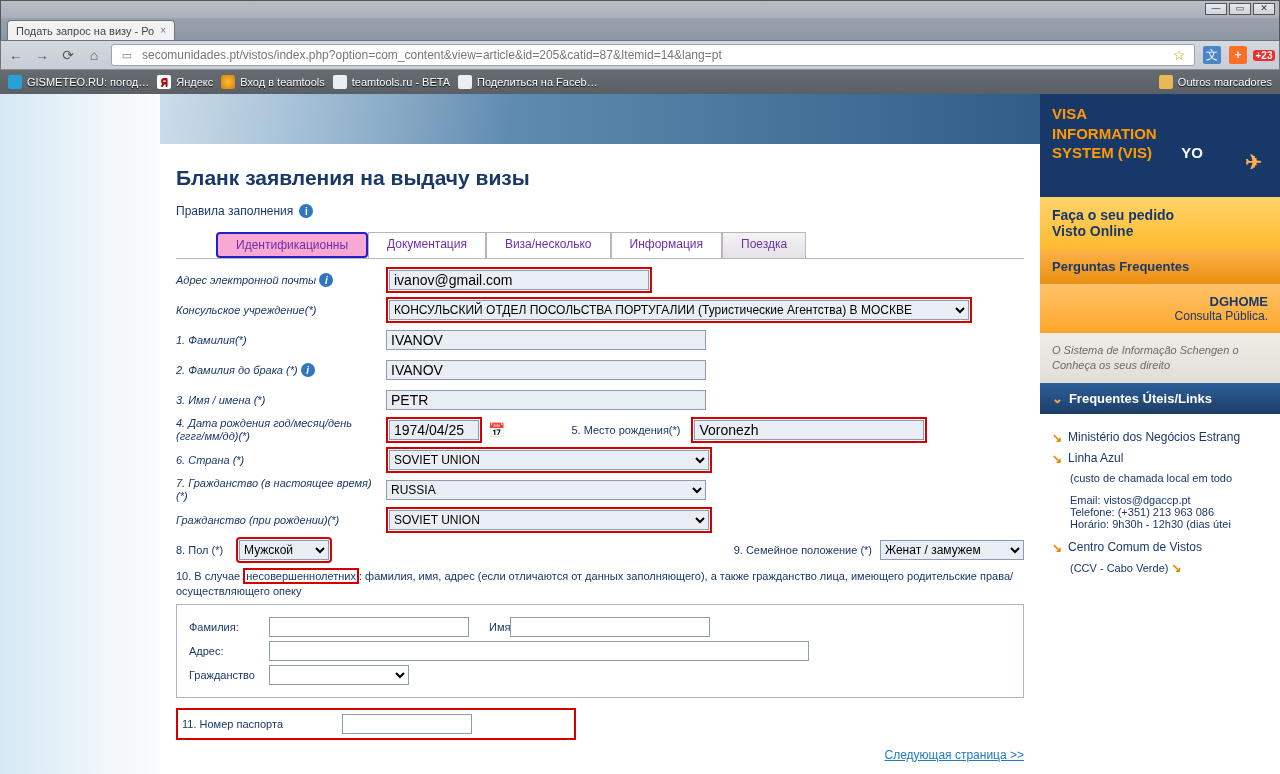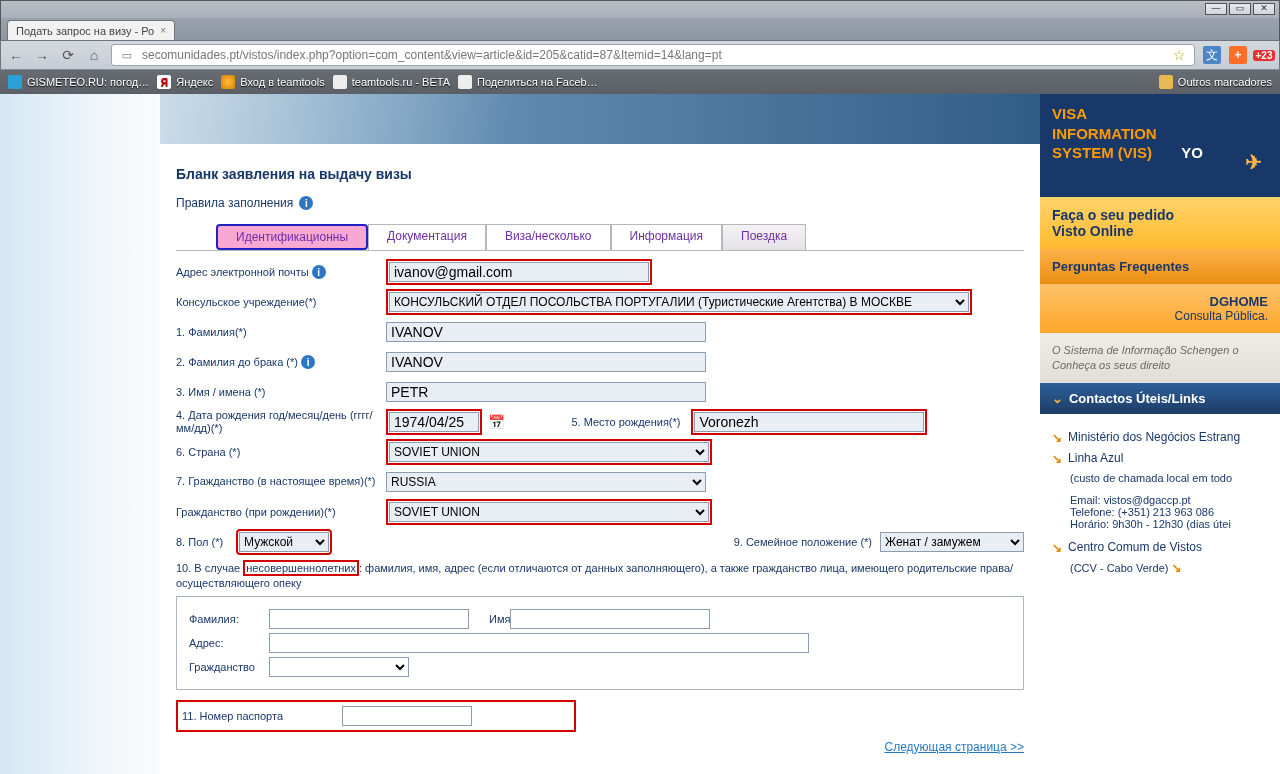--- a/index.html
+++ b/index.html
@@ -26,32 +26,32 @@
   .bm-right { margin-left:auto;}
   
   
   .page-wrap { display:flex; }
   .content { margin-left:160px; width:880px; padding-top:0;}
   .banner { height:50px; background:linear-gradient(to right,#3c7db3,#2a4c6b); position:relative; overflow:hidden;}
   .banner::before { content:""; position:absolute; inset:0; background:
      linear-gradient(100deg, rgba(255,255,255,.6) 0%, rgba(255,255,255,0) 40%),
      linear-gradient(to right, #7fa9c9, #305d88); }
   .main-col { background:#fff; padding:12px 16px 30px 16px;}
-  h1.page-title { color:#19386a; font-size:14px; font-weight:bold; margin:10px 0 14px 0;}
+  h1.page-title { color:#19386a; font-size:21px; font-weight:bold; margin:10px 0 14px 0;}
   .rules { color:#19386a; font-size:12px; display:flex; align-items:center; gap:6px; margin-bottom:14px;}
   .info-i { width:14px; height:14px; border-radius:50%; background:#2f76c1; color:#fff; font-size:10px; font-weight:bold; display:inline-flex; align-items:center; justify-content:center;}
   
   .formtabs { display:flex; margin-left:40px;}
   .formtab { border:1px solid #b7b7b7; background:#fff; color:#6f2fa6; font-size:12px; padding:4px 18px; border-bottom:none; margin-right:0; }
   .formtab.active-blue { border:2px solid #2020c4; color:#6f2fa6; border-radius:4px; background:#f9a8d4;}
   .formtab.grey { background:linear-gradient(#f4f2f5,#e4e2e6);}
   
   .form-area { border-top:1px solid #b7b7b7; padding-top:6px;}
   .row { display:flex; align-items:center; min-height:30px; padding:1px 0;}
-  .lbl { width:210px; color:#19386a; font-size:11px; padding-right:8px;}
+  .lbl { width:210px; color:#19386a; font-size:11px; padding-right:8px;font-style:italic;}
   .lblsm { color:#19386a; font-size:11px;}
   input.txt, select.sel { font-family:inherit; }
   input.txt { height:20px; border:1px solid #8c9db2; background:#e9eef5; padding:0 4px; font-size:14px; color:#000;}
   select.sel { height:20px; border:1px solid #8c9db2; background:#e9eef5; font-size:12px; color:#000;}
   
   .redbox { border:2px solid #d40000;}
   .redbox-round { border:2px solid #d40000; border-radius:4px; padding:1px;}
   
   .guardian { border:1px solid #abb6c5; padding:8px 12px; margin-top:4px;}
   .guardian .grow { display:flex; align-items:center; gap:0; margin:4px 0;}
@@ -258,21 +258,21 @@
       <div class="sb-box sb-lightorange" style="text-align:right">
         <div style="font-weight:bold;font-size:13px">DGHOME</div>
         <div>Consulta Pública.</div>
       </div>
       <div class="sb-box sb-grey">
         <div>O Sistema de Informação Schengen o</div>
         <div>Conheça os seus direito</div>
       </div>
       <div class="sb-header">
         <span style="color:#ffb24a">⌄</span>
-        <span>Contactos Úteis/Links</span>
+        <span>Frequentes Úteis/Links</span>
       </div>
       <div class="sb-links">
         <div class="sb-link">
             <span class="arrow-o">↘</span>
             <span>Ministério dos Negócios Estrang</span>
           </div>
         <div class="sb-link">
             <span class="arrow-o">↘</span>
             <span>Linha Azul</span>
           </div>

